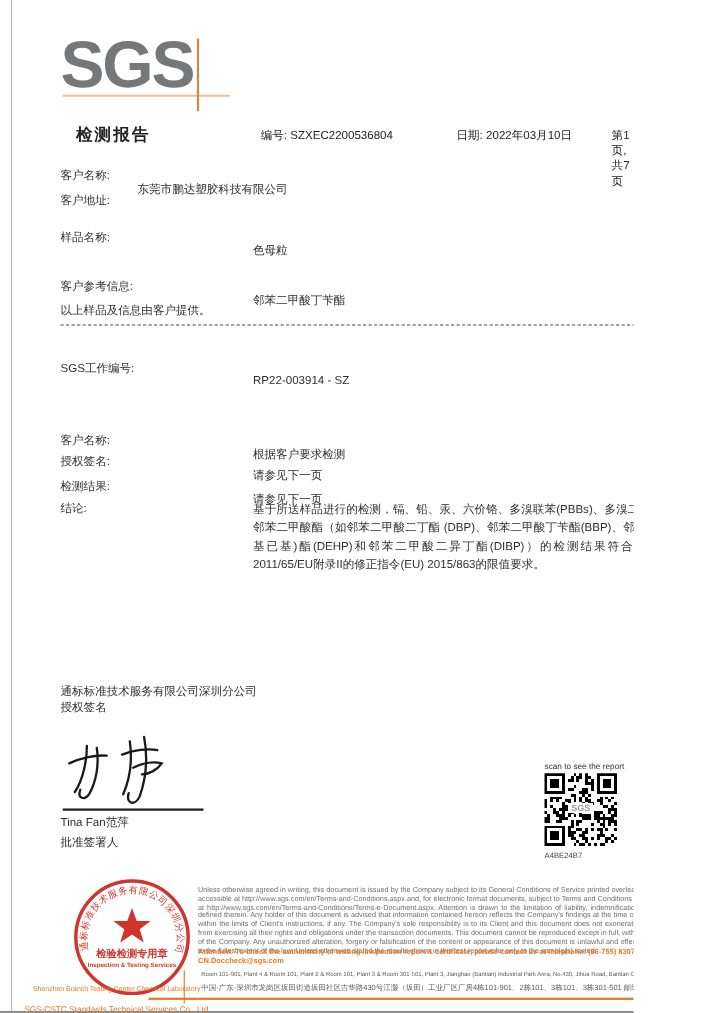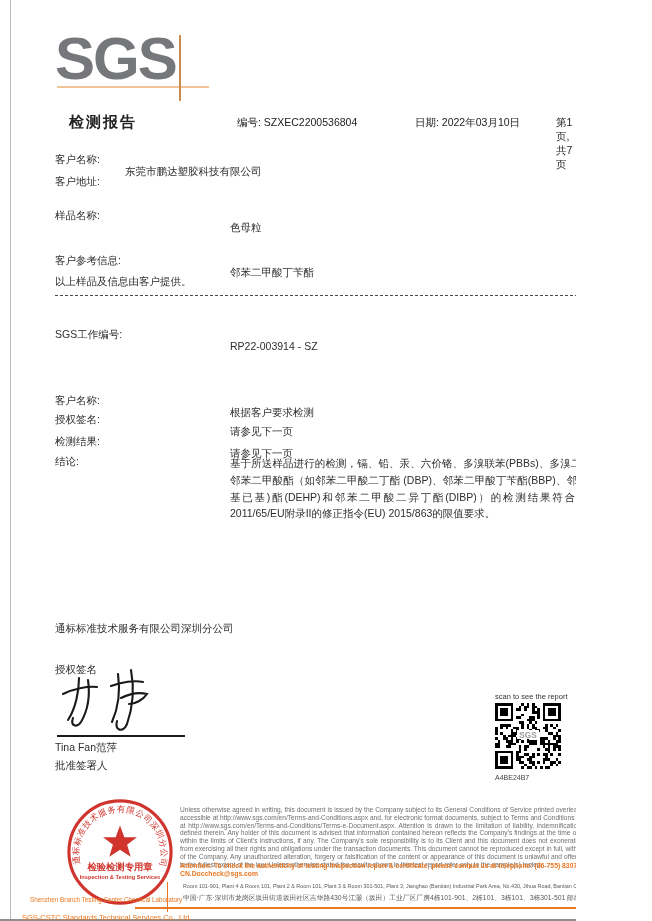--- a/index.html
+++ b/index.html
@@ -32,21 +32,21 @@
   .v175{left:175px;}
   .note{left:55px;top:275px;font-size:10.5px;}
   .dashline{left:55px;top:295px;width:593px;height:0;border-top:1px dashed #4a4a4a;}
 
   
   .concl-label{left:55px;top:455px;font-size:10.5px;}
   .concl-text{left:230px;top:455px;width:424px;font-size:10.5px;line-height:16.8px;text-align:justify;}
 
   
   .company{left:55px;top:622px;font-size:10.5px;}
-  .auth{left:55px;top:636px;font-size:10.5px;margin-top:27px;}
+  .auth{left:55px;top:636px;font-size:10.5px;}
   .sig-svg{left:55px;top:658px;}
   .sig-line{left:57px;top:735px;width:128px;height:2px;background:#1a1a1a;}
   .signer{left:55px;top:741px;font-size:10.5px;}
   .signer-title{left:55px;top:759px;font-size:10.5px;}
 
   
   .qr-wrap{left:495px;top:692px;width:90px;text-align:left;}
   .qr-caption{font-size:7.5px;color:#333;}
   .qr-code-text{font-size:7px;color:#444;margin-top:1px;}
 

